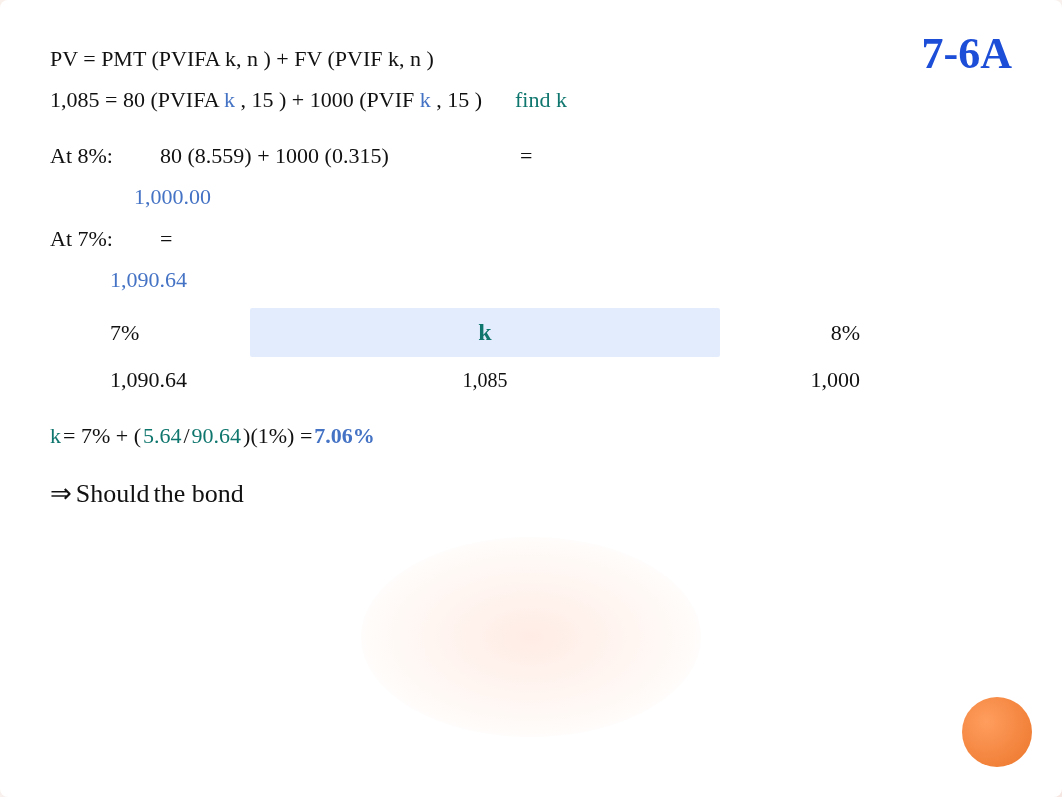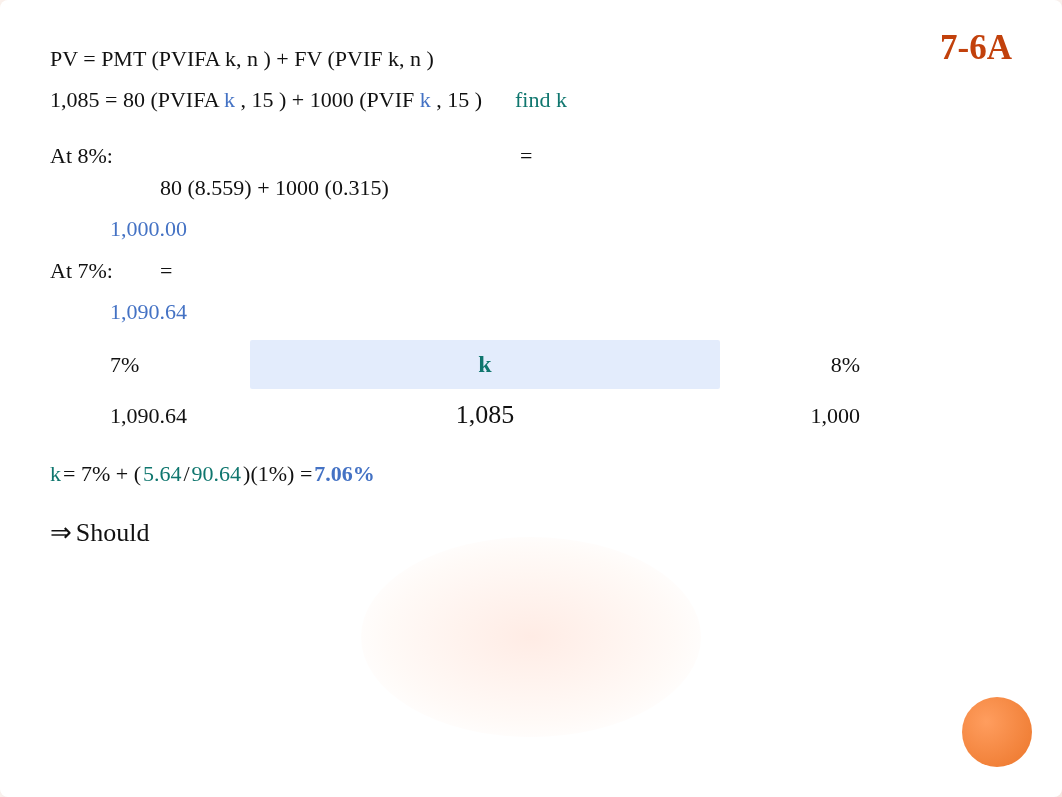--- a/index.html
+++ b/index.html
@@ -46,23 +46,23 @@
       height: 70px;
       background: radial-gradient(circle at 35% 35%, #ff8c42, #e85d04);
       border-radius: 50%;
       opacity: 0.85;
     }
 
     .slide-id {
       position: absolute;
       top: 28px;
       right: 50px;
-      font-size: 35px;
+      font-size: 44px;
       font-weight: bold;
-      color: #c2410c;
+      color: #1d4ed8;
       font-family: Georgia, serif;
     }
 
     .content {
       margin-top: 10px;
       font-size: 22px;
       color: #111;
       line-height: 1.7;
     }
 
@@ -99,25 +99,25 @@
       <span class="blue">k</span>
       <span>, 15 )</span>
       &nbsp;&nbsp;&nbsp;&nbsp;
       <span class="orange">find k</span>
     </div>
 
     <div class="section-gap"></div>
 
     <div class="line" style="display:flex; align-items:flex-start; gap:20px;">
       <span style="min-width:90px;">At 8%:</span>
-      <span style="min-width:340px;margin-top:32px;">80 (8.559)    + 1000 (0.315)</span>
+      <span style="min-width:340px;">80 (8.559)    + 1000 (0.315)</span>
       <span>=</span>
     </div>
 
-    <div class="line" style="margin-left:60px;">
+    <div class="line" style="margin-left:84px;">
       <span class="blue" style="font-size:22px;">1,000.00</span>
     </div>
 
     <div class="line" style="display:flex; align-items:center; gap:20px;">
       <span style="min-width:90px;">At 7%:</span>
       <span>=</span>
     </div>
 
     <div class="line" style="margin-left:60px;">
       <span class="blue" style="font-size:22px;">1,090.64</span>
@@ -128,21 +128,21 @@
       <div style="display:flex; align-items:center; gap:0; width:750px;">
         <div style="min-width:140px; text-align:left; font-size:22px;">7%</div>
         <div style="flex:1; text-align:center; background:rgba(100,149,237,0.18); padding:4px 0; border-radius:2px;">
           <span class="orange" style="font-size:24px; font-weight:bold;">k</span>
         </div>
         <div style="min-width:140px; text-align:right; font-size:22px;">8%</div>
       </div>
 
       <div style="display:flex; align-items:center; gap:0; width:750px; margin-top:4px;">
         <div style="min-width:140px; text-align:left; font-size:22px;">1,090.64</div>
-        <div style="flex:1; text-align:center; font-size:26px;">1,085</div>
+        <div style="flex:1; text-align:center; font-size:20px;">1,085</div>
         <div style="min-width:140px; text-align:right; font-size:22px;">1,000</div>
       </div>
     </div>
 
     <div class="section-gap2"></div>
     <div class="section-gap"></div>
 
 
     <div class="line" style="display:flex; align-items:baseline; flex-wrap:wrap; gap:2px; font-size:22px;">
       <span class="orange">k</span>
@@ -154,16 +154,17 @@
       <span class="blue" style="font-weight:bold;">7.06%</span>
     </div>
 
     <div class="section-gap"></div>
     <div class="section-gap"></div>
 
 
     <div class="line" style="display:flex; align-items:baseline; gap:4px; font-size:26px; margin-top:4px;">
       <span>⇒</span>
       <span>   Should</span>
+      <span>   the bond</span>
     </div>
 
   </div>
 </div>
 
 </body></html>

